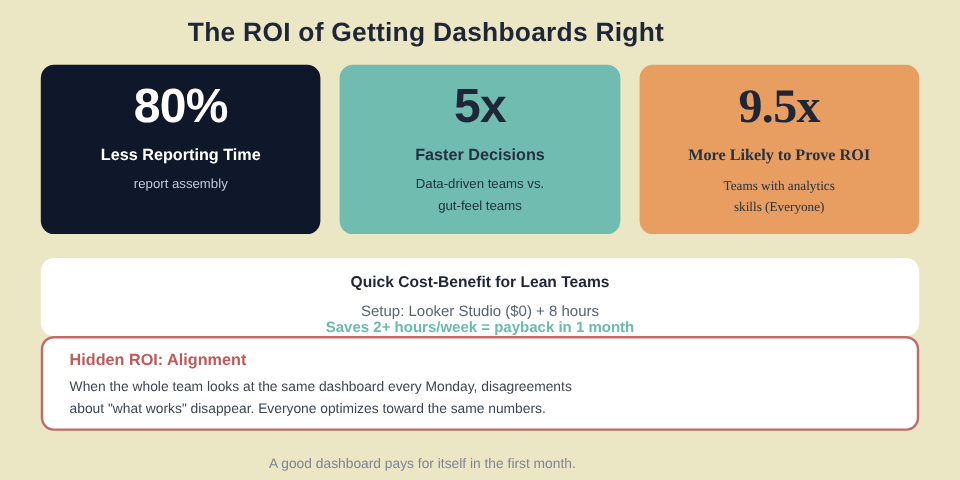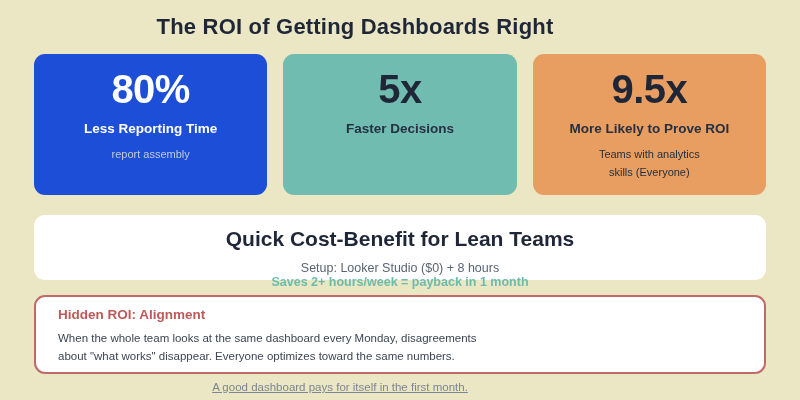--- a/index.html
+++ b/index.html
@@ -64,49 +64,49 @@
     font-weight: bold;
     margin-top: 11px;
   }
   .card-sub {
     font-size: 11px;
     line-height: 1.65;
     margin-top: 9px;
     text-align: center;
   }
 
-  .card.blue { background: #1d4ed8; }
+  .card.blue { background: #0f172a; }
   .card.blue .card-value { color: #FFFFFF; }
   .card.blue .card-label { color: #FFFFFF; }
   .card.blue .card-sub   { color: #BFCBDA; }
 
   .card.teal { background: #71BCB0; }
   .card.teal .card-value { color: #1E2638; }
   .card.teal .card-label { color: #253042; }
   .card.teal .card-sub   { color: #23303F; }
 
-  .card.orange { background: #E89E61; }
+  .card.orange { background: #E89E61; font-family: Liberation Serif, serif; }
   .card.orange .card-value { color: #1E2638; }
   .card.orange .card-label { color: #253042; }
   .card.orange .card-sub   { color: #23303F; text-align: center; }
 
   
   .cost-panel {
     position: absolute;
     top: 215px;
     left: 34px;
     width: 732px;
     height: 65px;
     background: #FFFFFF;
     border-radius: 11px;
     box-sizing: border-box;
   }
   .cost-title {
     text-align: center;
-    font-size: 21px;
+    font-size: 13px;
     font-weight: bold;
     color: #1E2638;
     margin-top: 12px;
   }
   .cost-row {
     display: flex;
     align-items: center;
     margin-top: 10px;
     padding: 0 62px;
     box-sizing: border-box;
@@ -122,21 +122,21 @@
     flex: 1 1 0;
     text-align: center;
     font-size: 12.5px;
     font-weight: bold;
     color: #6CBCAC;
   }
 
   
   .hidden-roi {
     position: absolute;
-    top: 295px;
+    top: 280px;
     left: 34px;
     width: 732px;
     height: 79px;
     background: #FFFFFF;
     border: 2px solid #C06A6A;
     border-radius: 11px;
     box-sizing: border-box;
     padding: 10px 22px 0 22px;
   }
   .hidden-roi-title {
@@ -148,26 +148,25 @@
     margin-top: 8px;
     font-size: 11.5px;
     line-height: 1.55;
     color: #3C4654;
   }
 
   
   .footer {
     position: absolute;
     top: 381px;
-    left: 0;
+    left: 12px;
     width: 680px;
     text-align: center;
     font-size: 11.5px;
     color: #7C8694;
-    text-decoration: underline;
   }
 </style>
 </head>
 <body>
 
 <div class="infographic">
 
   <div class="title">The ROI of Getting Dashboards Right</div>
 
   <div class="cards">
@@ -176,20 +175,24 @@
       <div class="card-value">80%</div>
       <div class="card-label">Less Reporting Time</div>
       <div class="card-sub">
         <div>report assembly</div>
       </div>
     </div>
 
     <div class="card teal">
       <div class="card-value">5x</div>
       <div class="card-label">Faster Decisions</div>
+      <div class="card-sub">
+        <div>Data-driven teams vs.</div>
+        <div>gut-feel teams</div>
+      </div>
     </div>
 
     <div class="card orange">
       <div class="card-value">9.5x</div>
       <div class="card-label">More Likely to Prove ROI</div>
       <div class="card-sub">
         <div>Teams with analytics</div>
         <div>skills (Everyone)</div>
       </div>
     </div>

